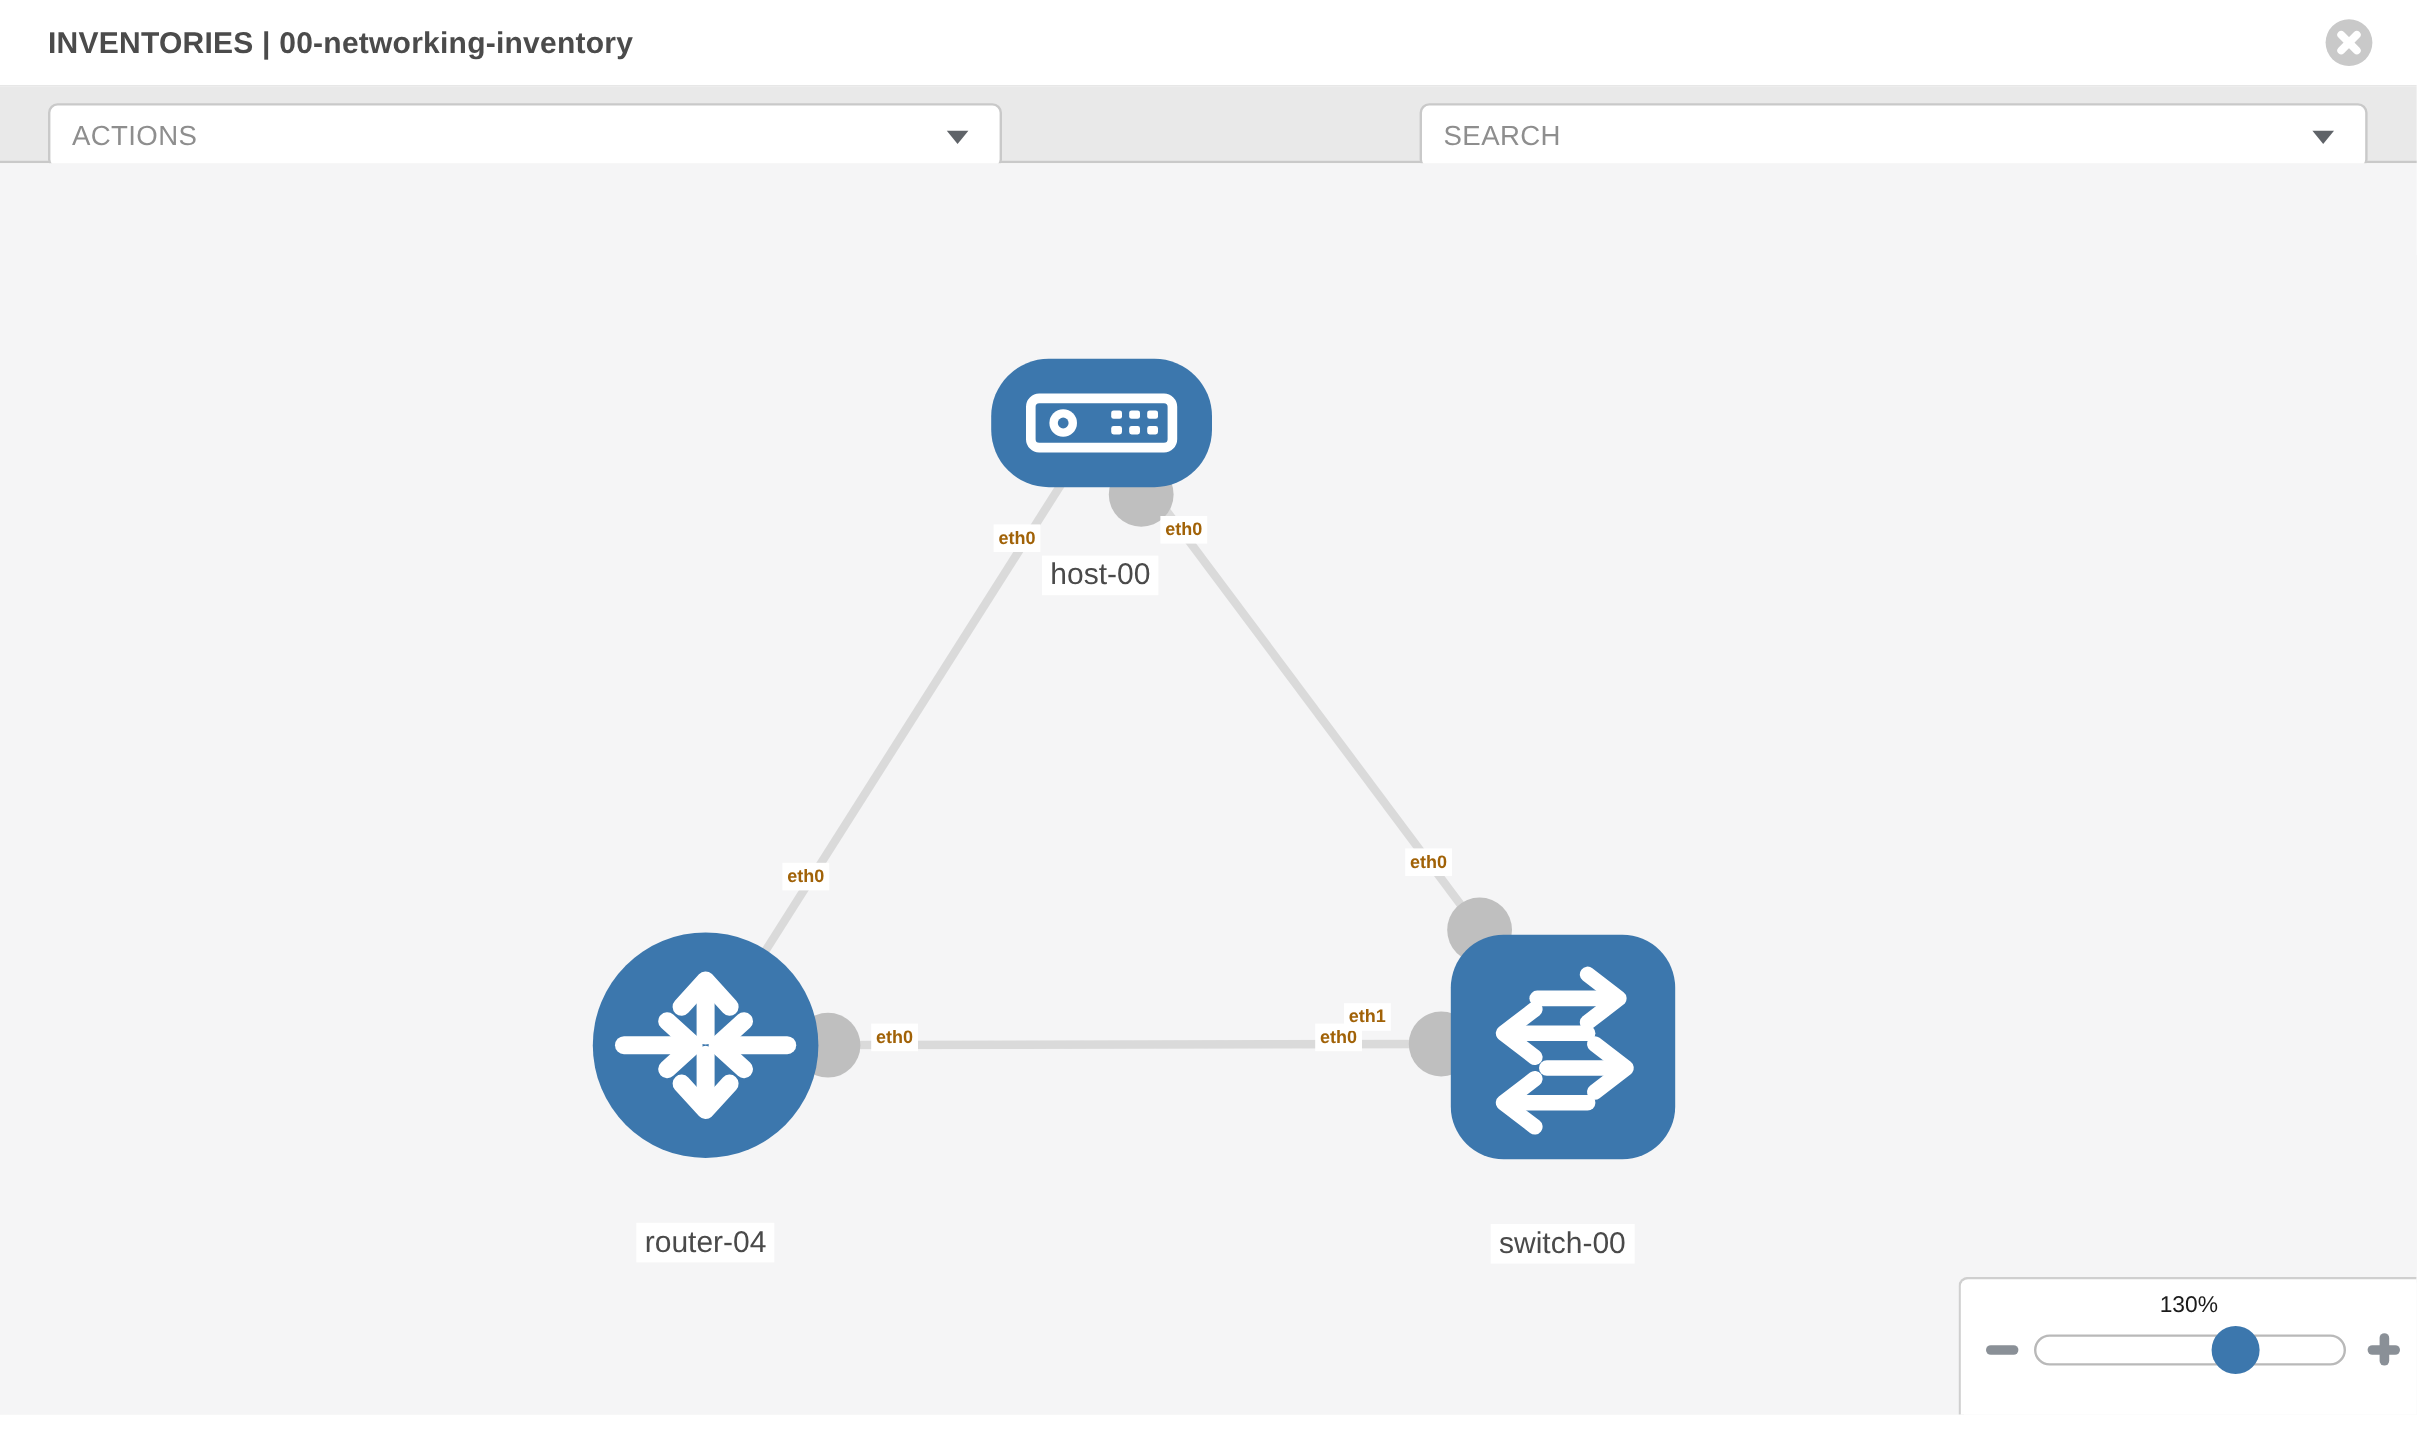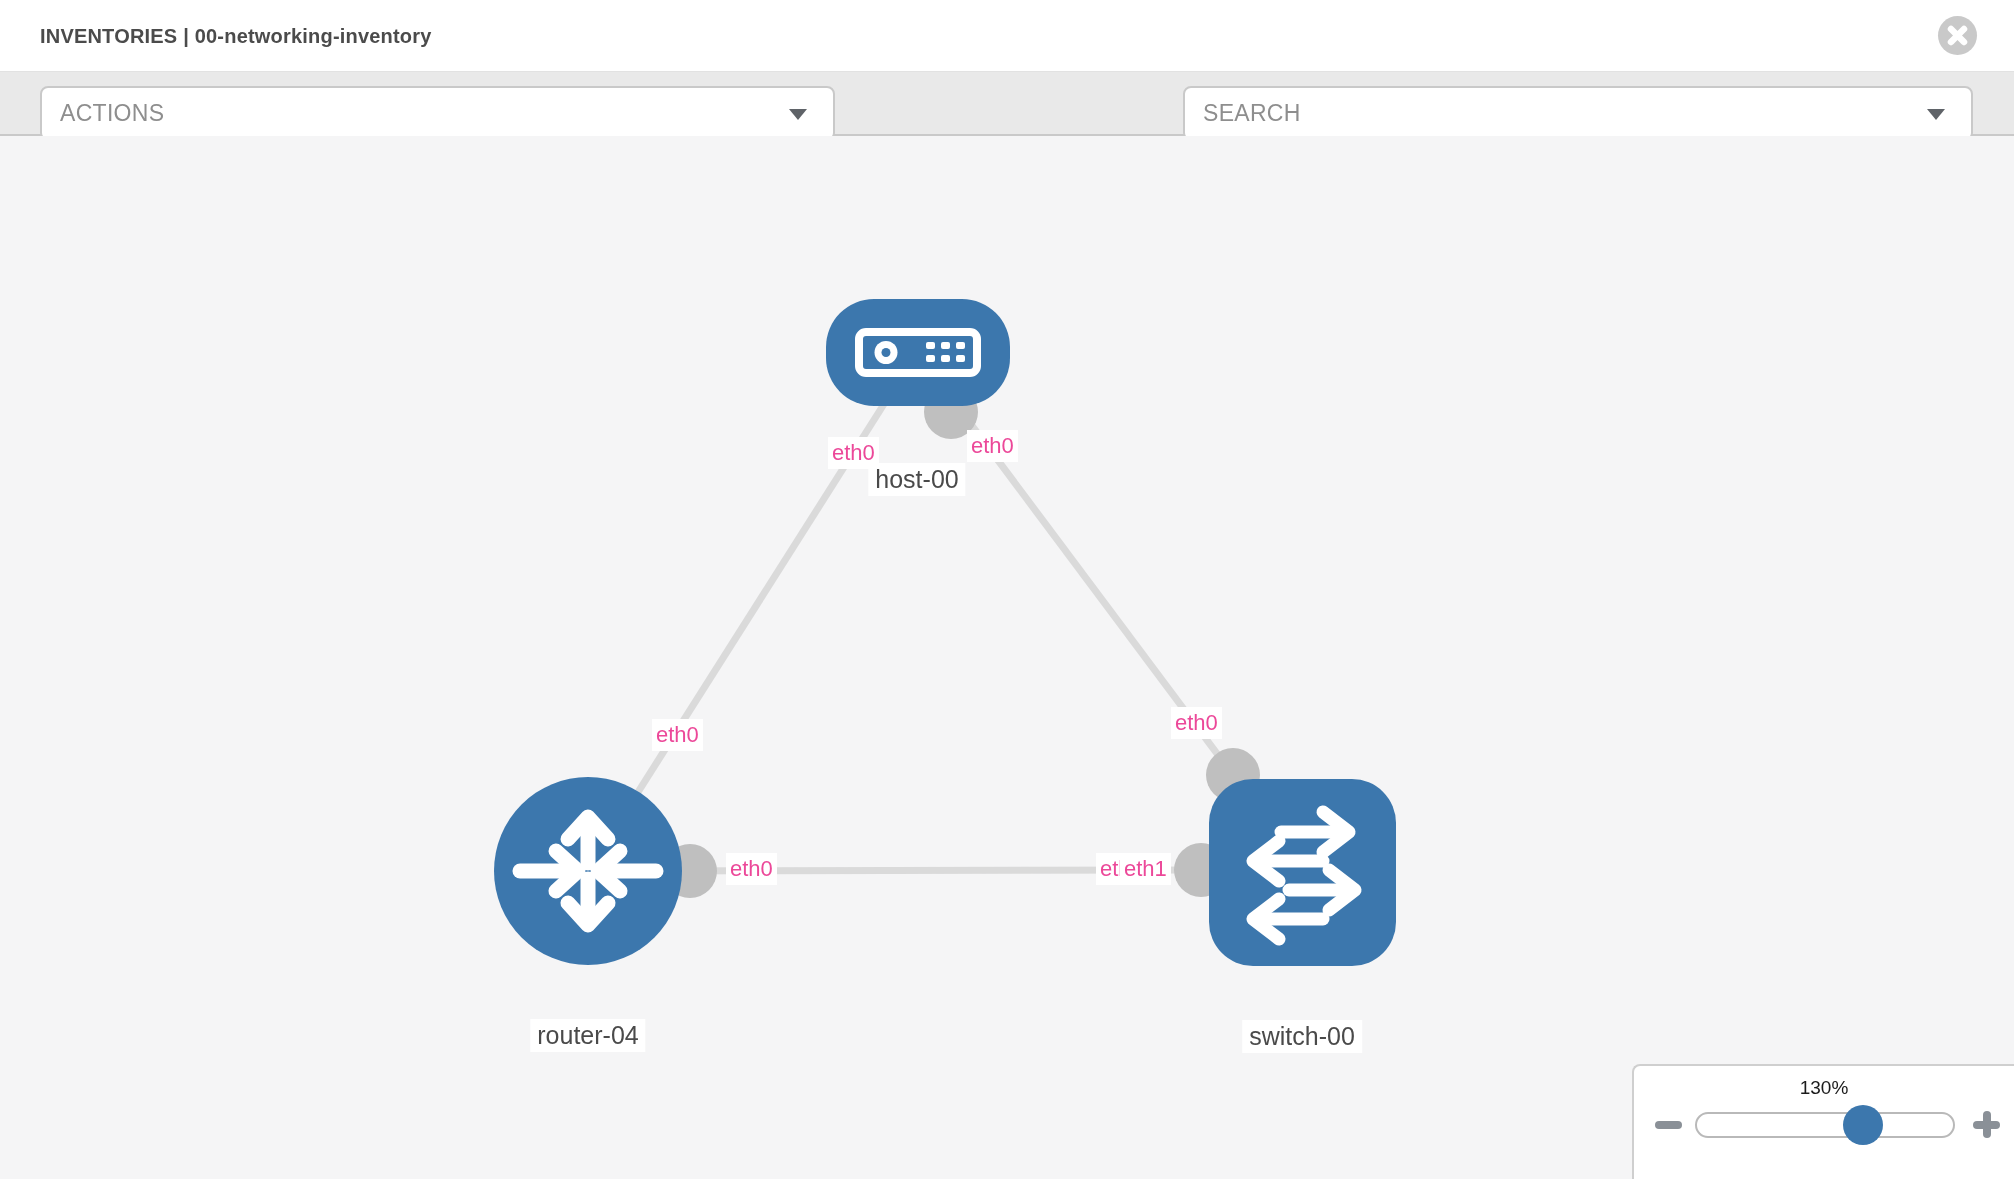--- a/index.html
+++ b/index.html
@@ -1,20 +1,20 @@
 <!DOCTYPE html>
 <html><head>
 <meta charset="utf-8">
 <style>
   * { margin:0; padding:0; box-sizing:border-box; }
   html,body { width:2014px; height:1200px; background:#fff; font-family:"Liberation Sans", sans-serif; overflow:hidden; }
 
   
   .header { position:relative; height:72px; background:#fff; border-bottom:1px solid #e2e2e2; }
-  .page-title { position:absolute; left:40px; top:0; line-height:72px; font-size:20px; font-weight:700; color:#4b4b4b; letter-spacing:.2px; }
+  .page-title { position:absolute; left:40px; top:0; line-height:72px; font-size:25px; font-weight:700; color:#4b4b4b; letter-spacing:.2px; }
   .close-btn { position:absolute; right:37px; top:16px; width:39px; height:39px; border-radius:50%; background:#c9c9c9; cursor:pointer; }
   .close-btn svg { position:absolute; left:7px; top:7px; }
 
   
   .toolbar { position:relative; height:64px; background:#e9e9e9; border-bottom:2px solid #c9c9c9; }
   .dropdown { position:absolute; top:14px; height:55px; background:#fff; border:2px solid #c9c9c9; border-radius:8px; cursor:pointer; }
   .dropdown .dd-label { position:absolute; left:18px; top:0; line-height:51px; font-size:23px; color:#8e8e8e; letter-spacing:.3px; }
   .caret { position:absolute; right:26px; top:21px; width:0; height:0; border-left:9px solid transparent; border-right:9px solid transparent; border-top:11px solid #5f6368; }
   .dd-actions { left:40px; width:795px; }
   .dd-search  { left:1183px; width:790px;padding-left:12px; }
@@ -26,21 +26,21 @@
   .canvas { position:relative; height:1043px; background:#f5f5f6; overflow:hidden; }
   .links-svg { position:absolute; left:0; top:0; }
 
   .node { position:absolute; background:#3c77ad; }
   .node svg { display:block; }
   .node-host { left:826px; top:163px; width:184px; height:107px; border-radius:48px; }
   .node-router { left:494px; top:641px; width:188px; height:188px; border-radius:50%; }
   .node-switch { left:1209px; top:643px; width:187px; height:187px; border-radius:44px; }
 
   .node-label { position:absolute; background:#fff; color:#4a4a4a; font-size:25px; padding:2px 7px; white-space:nowrap; transform:translateX(-50%);margin-top:40px; }
-  .port-label { position:absolute; background:#fff; color:#ec4899; font-size:22px; padding:3px 4px; white-space:nowrap; }
+  .port-label { position:absolute; background:#fff; color:#a16207; font-size:15px; padding:3px 4px; white-space:nowrap;font-weight:bold; }
 
   
   .zoom-panel { position:absolute; right:0; bottom:0; width:382px; height:115px; background:#fff; border-left:2px solid #cfcfcf; border-top:2px solid #cfcfcf; border-top-left-radius:8px; }
   .zoom-level { position:absolute; top:11px; left:0; width:100%; text-align:center; font-size:19px; color:#1b1b1b; }
   .zoom-minus { position:absolute; left:21px; top:55px; width:27px; height:8px; border-radius:4px; background:#8a9097; cursor:pointer; }
   .zoom-plus { position:absolute; right:14px; top:45px; width:27px; height:27px; cursor:pointer; }
   .zoom-plus::before { content:""; position:absolute; left:0; top:10px; width:27px; height:8px; border-radius:4px; background:#8a9097; }
   .zoom-plus::after { content:""; position:absolute; left:10px; top:0; width:8px; height:27px; border-radius:4px; background:#8a9097; }
   .zoom-track { position:absolute; left:61px; top:46px; width:260px; height:26px; background:#fff; border:2px solid #b9b9b9; border-radius:14px; cursor:pointer; }
   .zoom-thumb { position:absolute; left:calc(65% - 20px); top:-9px; width:40px; height:40px; border-radius:50%; background:#3c77ad; cursor:grab; }
@@ -152,21 +152,21 @@
   <div class="node-label" style="left:917px; top:287px;">host-00</div>
   <div class="node-label" style="left:588px; top:843px;">router-04</div>
   <div class="node-label" style="left:1302px; top:844px;">switch-00</div>
 
   <div class="port-label" style="left:828px; top:301px;">eth0</div>
   <div class="port-label" style="left:967px; top:294px;">eth0</div>
   <div class="port-label" style="left:652px; top:583px;">eth0</div>
   <div class="port-label" style="left:1171px; top:571px;">eth0</div>
   <div class="port-label" style="left:726px; top:717px;">eth0</div>
   <div class="port-label" style="left:1096px; top:717px;">eth0</div>
-  <div class="port-label" style="left:1120px; top:717px;">eth1</div>
+  <div class="port-label" style="left:1120px; top:700px;">eth1</div>
 
   <div class="zoom-panel">
     <div class="zoom-level">130%</div>
     <div class="zoom-minus"></div>
     <div class="zoom-track">
       <div class="zoom-thumb"></div>
     </div>
     <div class="zoom-plus"></div>
   </div>
 

